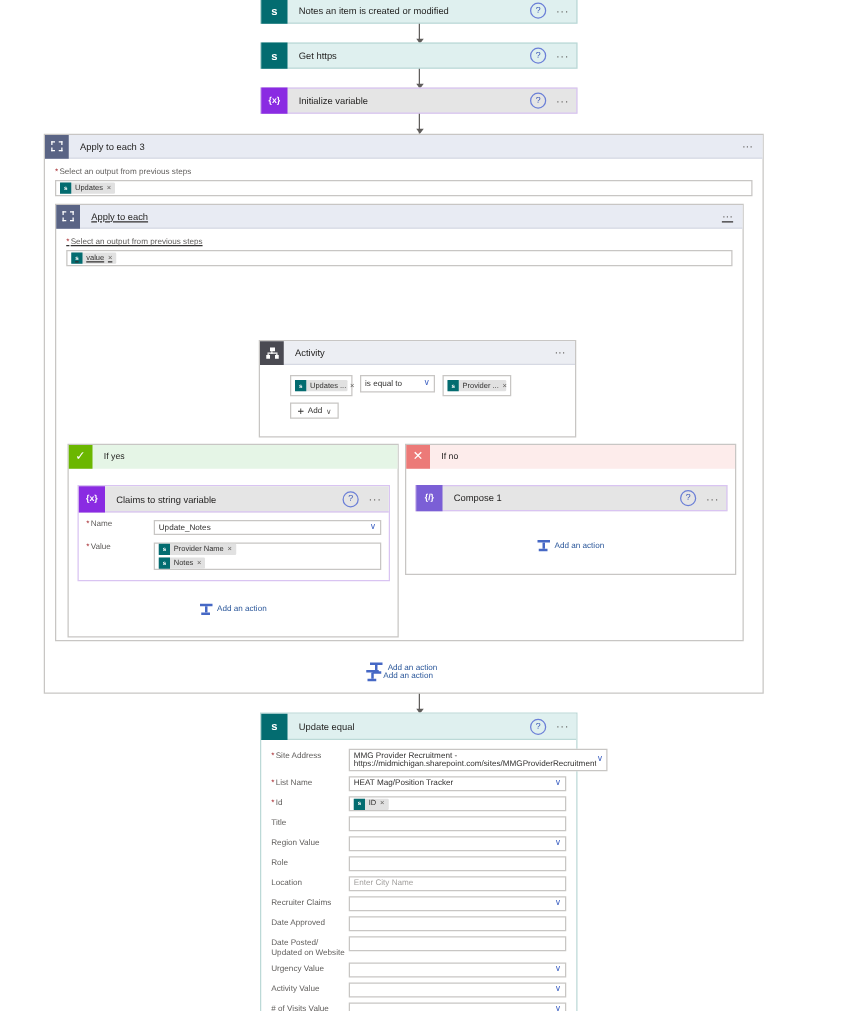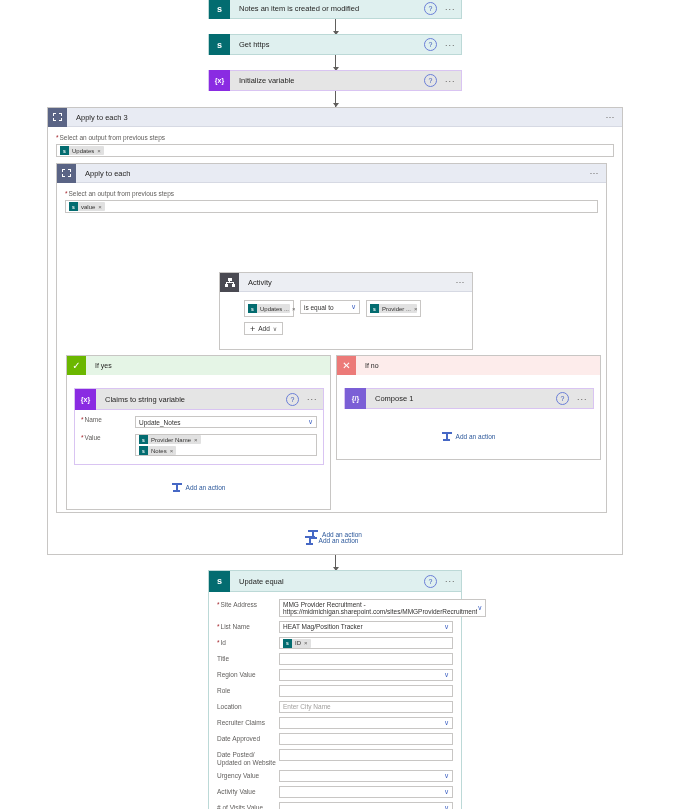--- a/index.html
+++ b/index.html
@@ -160,41 +160,41 @@
   <div style="position:absolute;left:208px;top:70px;width:254px;">
     <div class="card purple">
       <div class="ico var-ico" style="font-size:7px">{x}</div>
       <div class="ttl">Initialize variable</div>
       <div class="help">?</div>
       <div class="dots">···</div>
     </div>
   </div>
   <div class="conn" style="position:absolute;left:335px;top:91px;height:16px;"></div>
 
-  <div class="scope" style="position:absolute;left:47px;top:107px;width:576px;height:448px;">
+  <div class="scope" style="position:absolute;left:35px;top:107px;width:576px;height:448px;">
     <div class="scope-head">
       <div class="ico">
           <div class="loop-glyph"></div>
         </div>
       <div class="ttl">Apply to each 3</div>
       <div class="dots">···</div>
     </div>
 
     <div style="padding:7px 8px 0 8px;">
       <div class="fld-label req">Select an output from previous steps</div>
       <div class="inp" style="margin-top:2px;height:13px;">
         <span class="tok">
           <span class="tico">s</span>
           <span class="tlb">Updates</span>
           <span class="tx">×</span>
         </span>
       </div>
     </div>
 
-    <div class="scope" style="position:absolute;left:8px;top:55px;width:551px;height:350px;">
+    <div class="scope" style="position:absolute;left:8px;top:55px;width:551px;height:350px;text-decoration:underline;">
       <div class="scope-head">
         <div class="ico">
             <div class="loop-glyph"></div>
           </div>
         <div class="ttl">Apply to each</div>
         <div class="dots">···</div>
       </div>
 
       <div style="padding:7px 8px 0 8px;">
         <div class="fld-label req">Select an output from previous steps</div>

